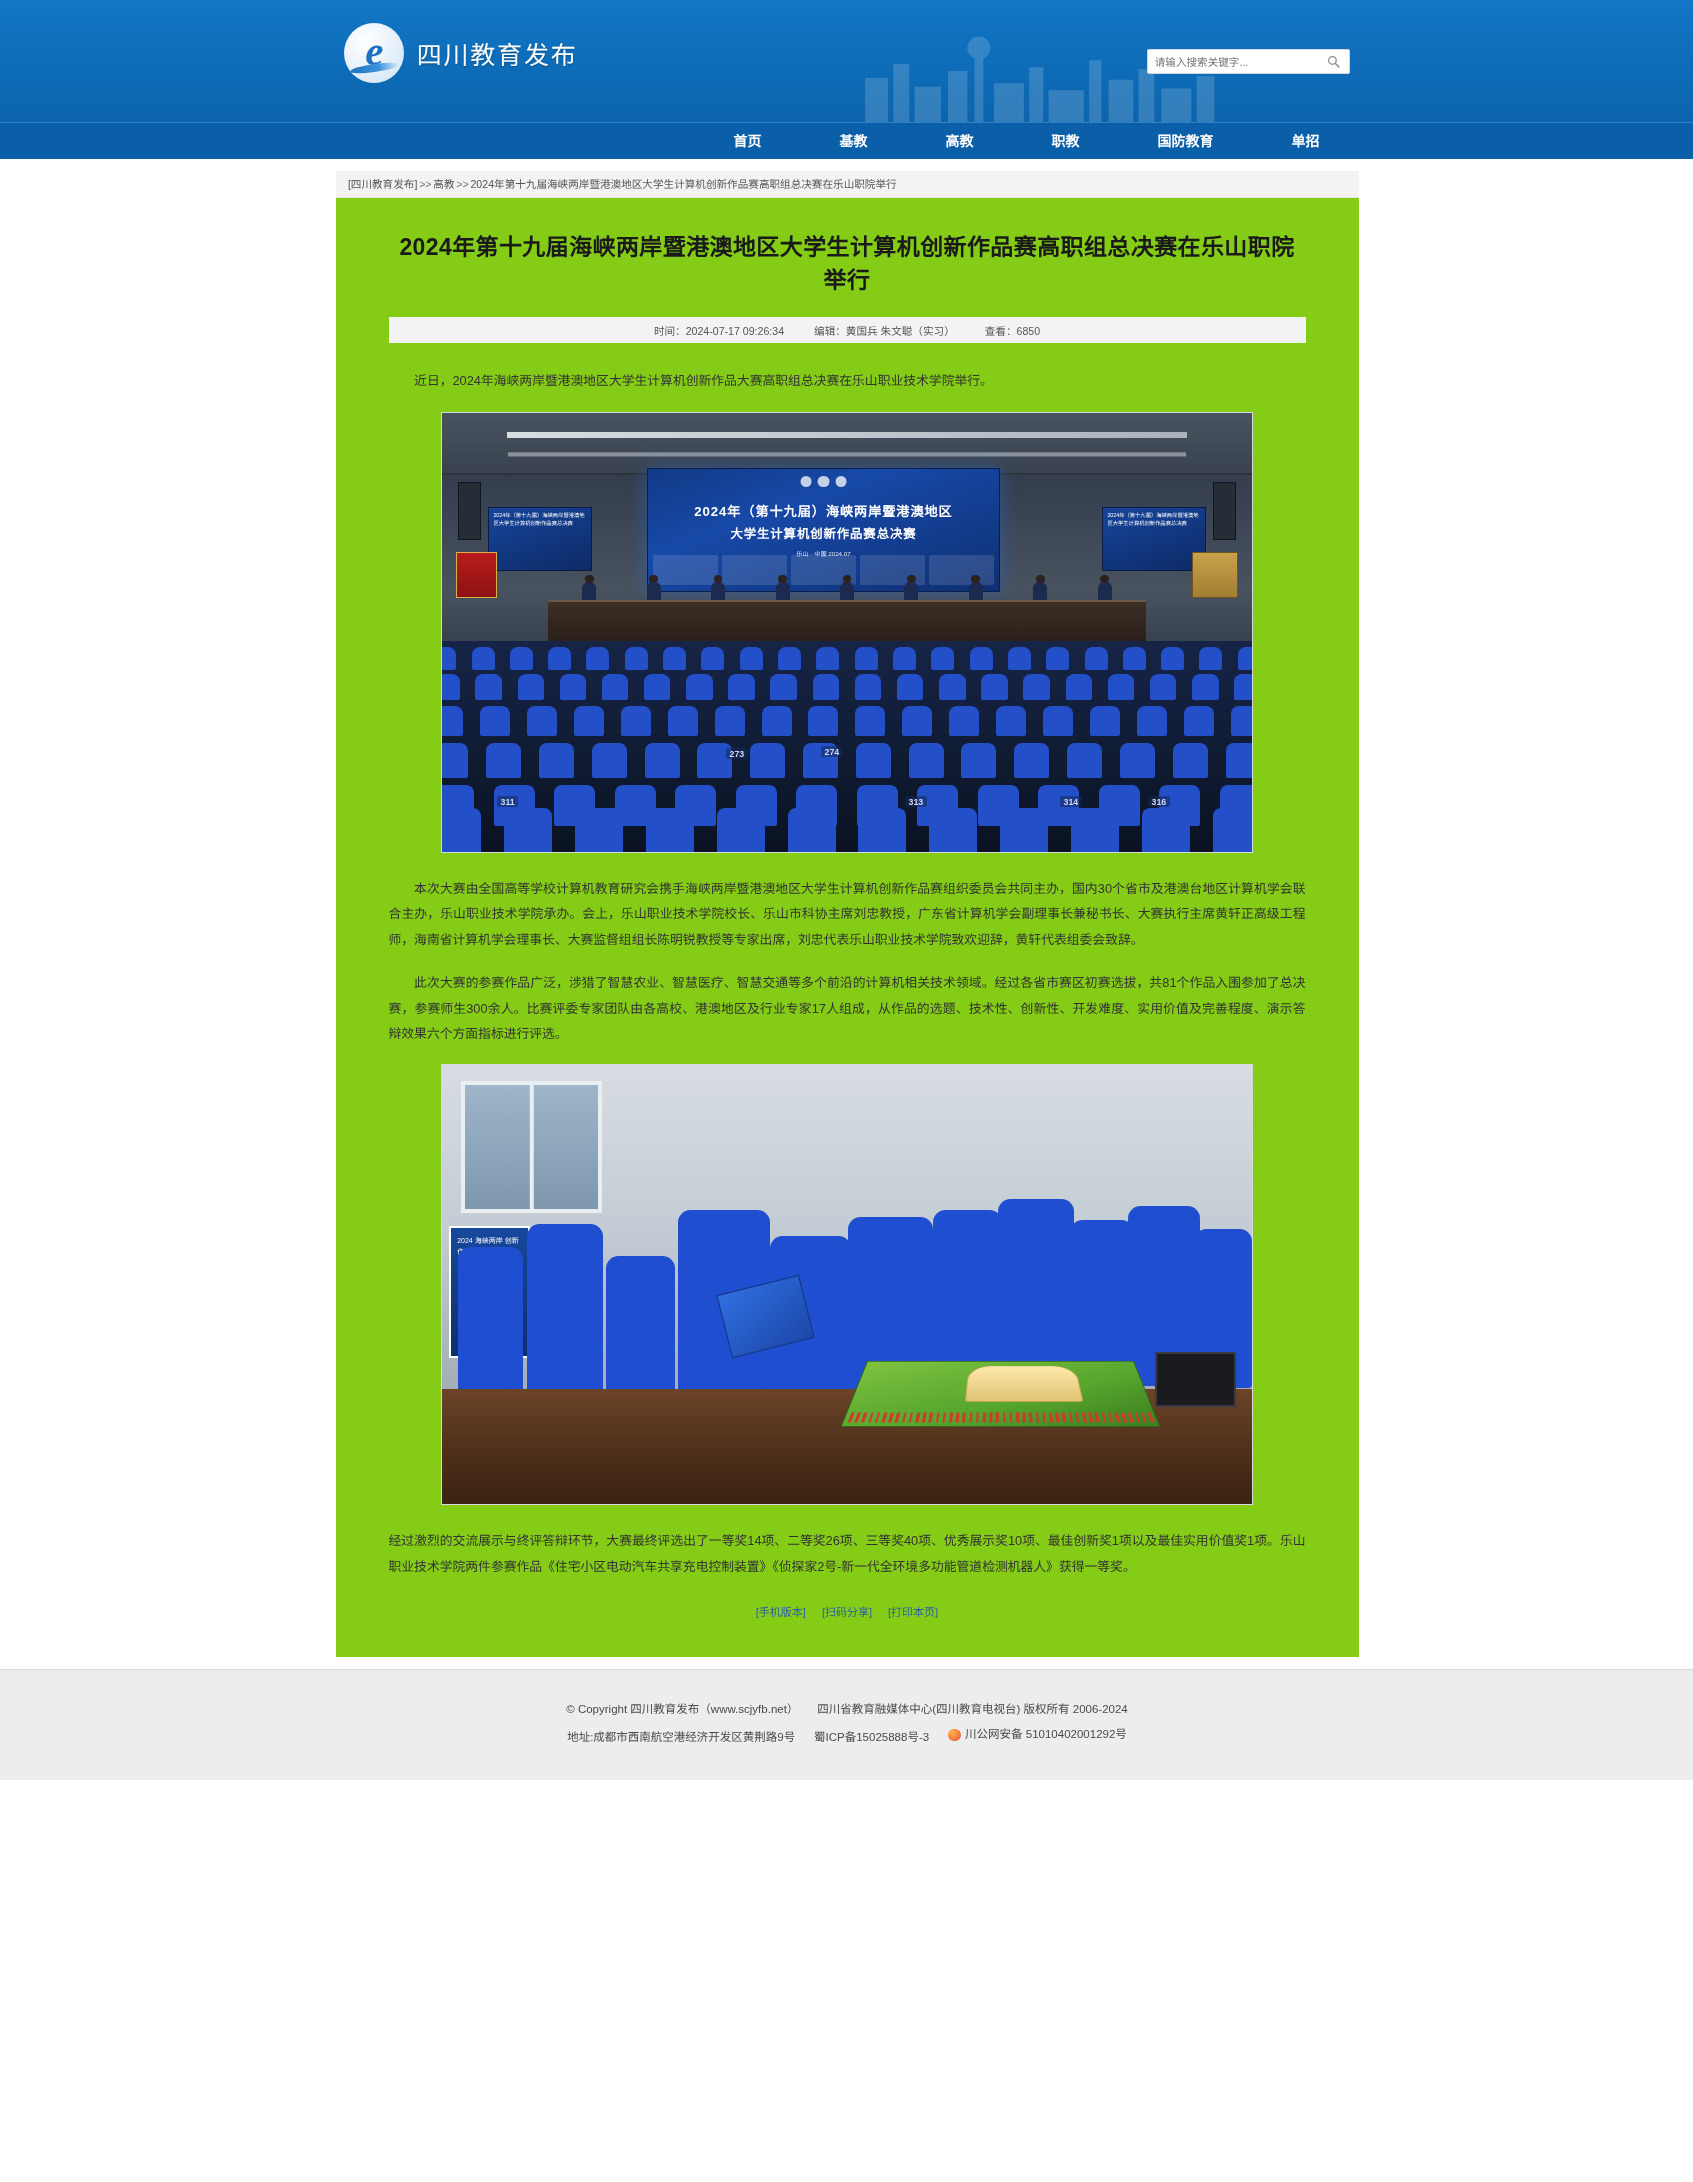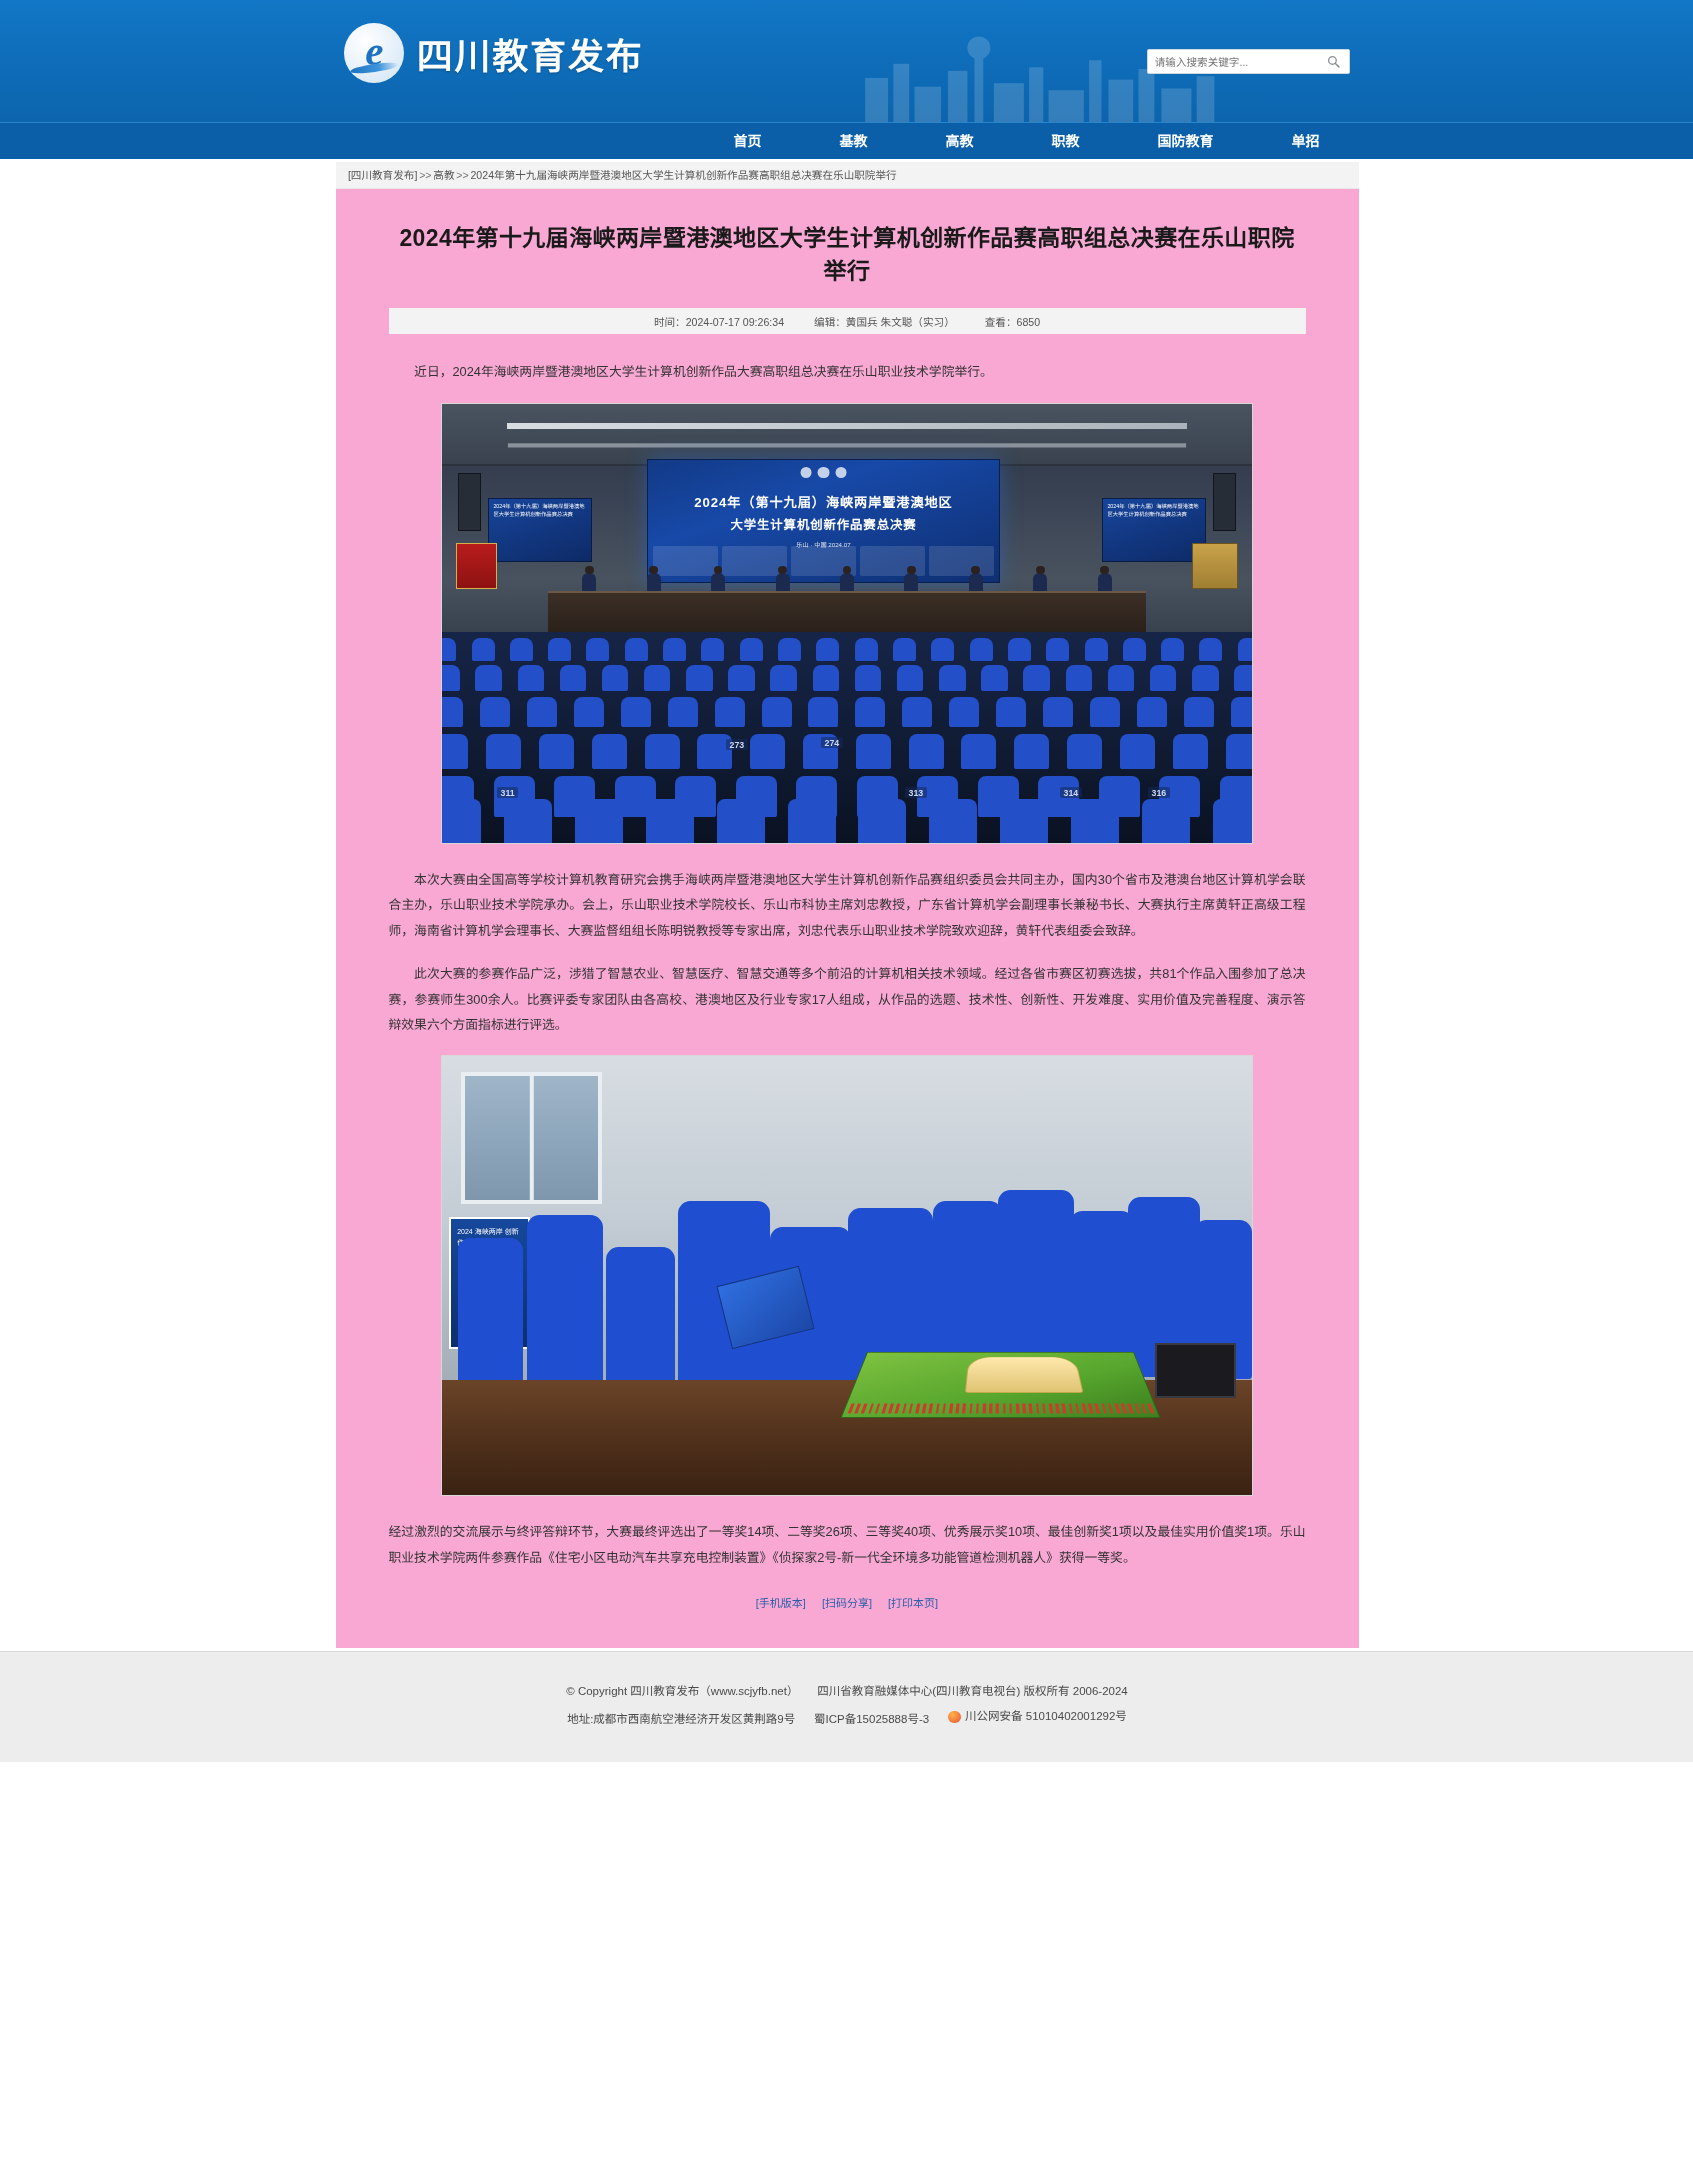--- a/index.html
+++ b/index.html
@@ -62,22 +62,22 @@
     content: "";
     position: absolute;
     left: 5.3px; bottom: 11.5px;
     width: 49px; height: 8px;
     border-radius: 50%;
     background: linear-gradient(90deg, #1c72c0 0%, #3f96dd 60%, rgba(63,150,221,0) 100%);
     transform: rotate(-8deg);
   }
   .logo-text {
     color: #ffffff;
-    font-size: 36px;
-    font-weight: bold;
+    font-size: 25px;
+    font-weight: normal;
     letter-spacing: 1.8px;
     text-shadow: 0 0.9px 1.8px rgba(0,0,0,0.25);
   }
   .search-box {
     position: absolute;
     right: 8.8px;
     top: 49px;
     width: 203px;
     height: 25px;
     background: #ffffff;
@@ -127,22 +127,22 @@
     font-weight: bold;
     line-height: 37px;
     padding: 0 39px;
     cursor: pointer;
     white-space: nowrap;
   }
 
   
   .page-wrap {
     width: 1023px;
-    margin: 3px auto;
-    background: #f9a8d4;
+    margin: 12px auto;
+    background: #84cc16;
   }
   .breadcrumb {
     height: 26.5px;
     background: #f3f3f3;
     border-bottom: 0.9px solid #e6e6e6;
     display: flex;
     align-items: center;
     padding: 0 12.4px;
     font-size: 10.6px;
     color: #555;

